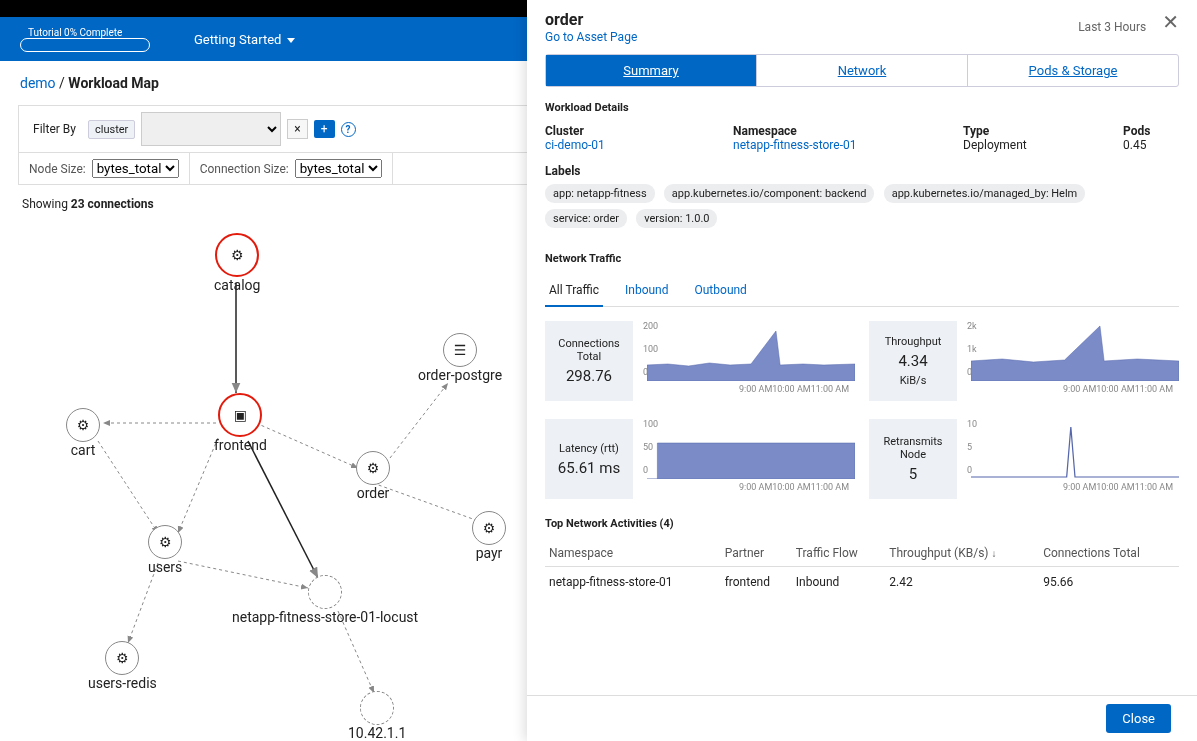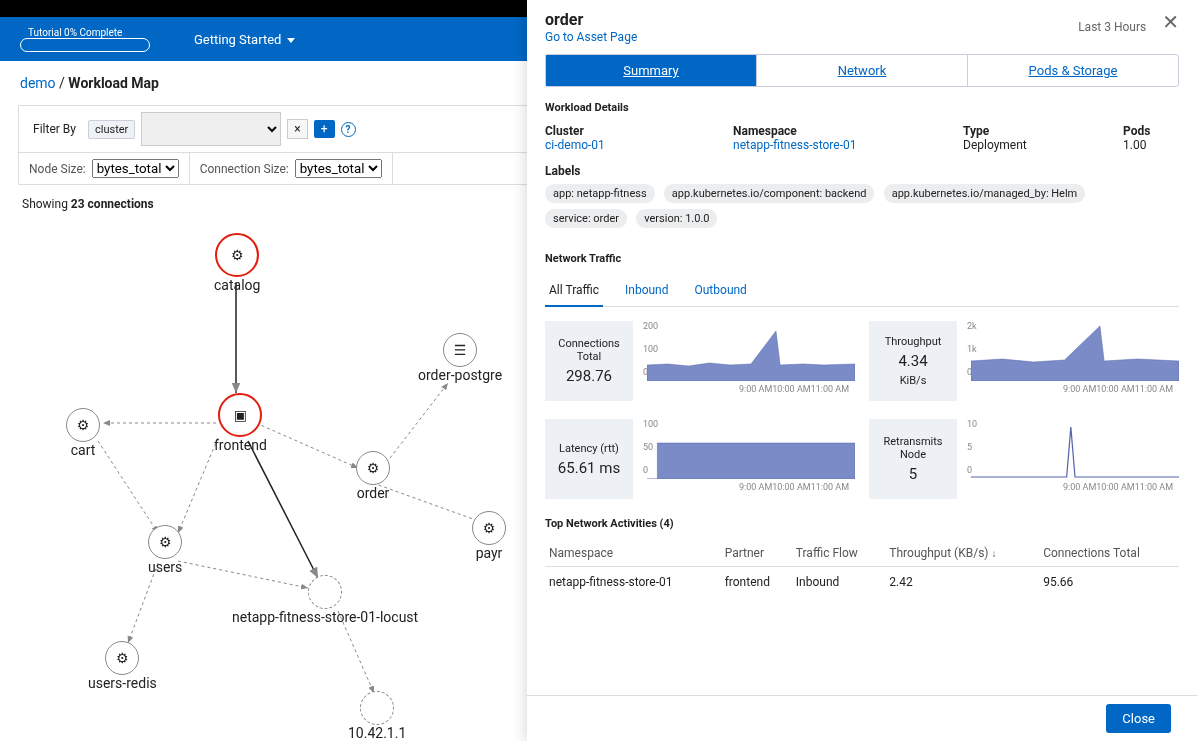--- a/index.html
+++ b/index.html
@@ -183,21 +183,21 @@
       <div>
           <div class="k">Namespace</div>
           <div class="link">netapp-fitness-store-01</div>
         </div>
       <div>
           <div class="k">Type</div>
           <div>Deployment</div>
         </div>
       <div>
           <div class="k">Pods</div>
-          <div>1.00</div>
+          <div>0.45</div>
         </div>
     </div>
 
     <div class="labels">
       <span class="k">Labels</span>
       <span class="label-chip">app: netapp-fitness</span>
       <span class="label-chip">app.kubernetes.io/component: backend</span>
       <span class="label-chip">app.kubernetes.io/managed_by: Helm</span>
       <span class="label-chip">service: order</span>
       <span class="label-chip">version: 1.0.0</span>

